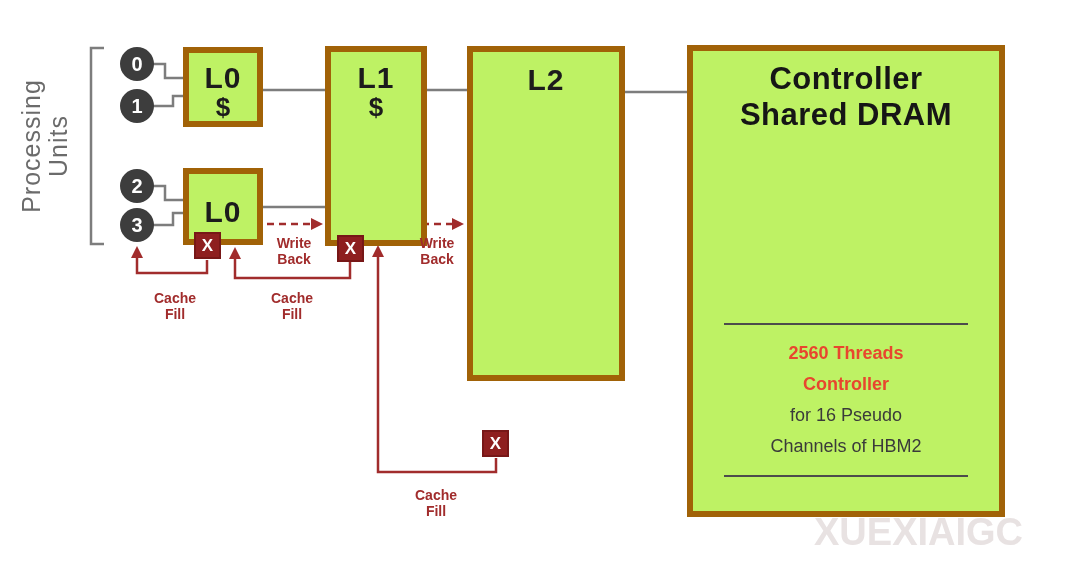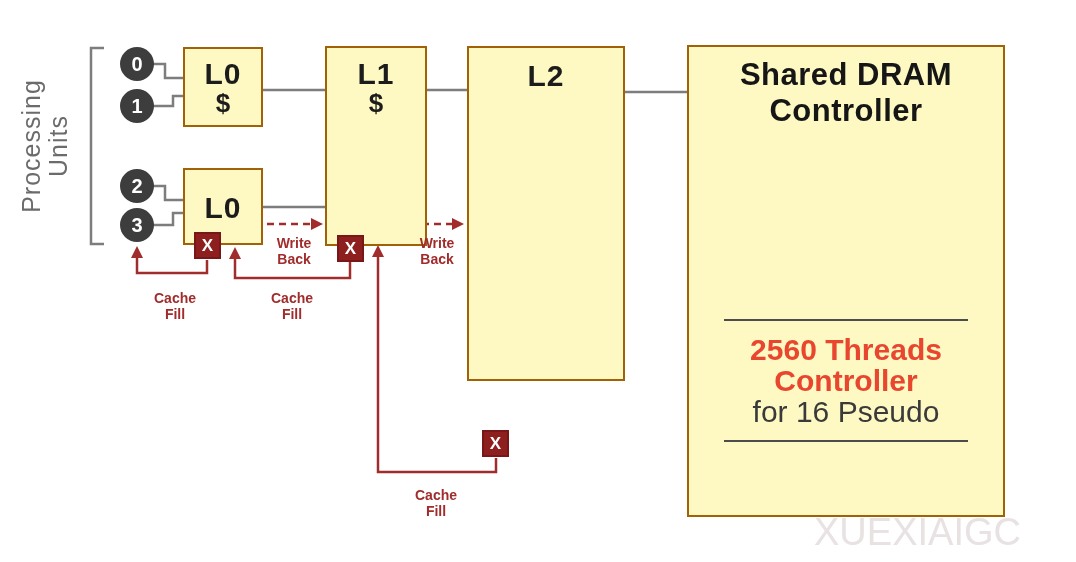--- a/index.html
+++ b/index.html
@@ -3,22 +3,22 @@
 <meta charset="utf-8">
 <style>
   * { margin: 0; padding: 0; box-sizing: border-box; }
   html, body { width: 1076px; height: 562px; background: #ffffff; overflow: hidden; }
   body { font-family: "Liberation Sans", sans-serif; }
   #stage { position: relative; width: 1076px; height: 562px; background: #ffffff; }
   #wires { position: absolute; left: 0; top: 0; z-index: 1; }
 
   .box {
     position: absolute; z-index: 2;
-    background: #fef9c3;
-    border: 2px solid #a16207;
+    background: #bef264;
+    border: 6px solid #a16207;
     text-align: center;
     color: #1c1c1c;
   }
   .box-label { font-weight: bold; font-size: 30px; line-height: 32px; letter-spacing: 1px; }
   .dollar { font-weight: bold; font-size: 26px; line-height: 26px; }
 
   .circle {
     position: absolute; z-index: 3;
     width: 34px; height: 34px; border-radius: 50%;
     background: #3d3d3d; color: #ffffff;
@@ -50,27 +50,27 @@
 
   #dram-box { padding-top: 10px; }
   .dram-title-line { font-weight: bold; font-size: 31px; line-height: 36px; letter-spacing: 0.5px; color: #161616; }
 
   #dram-stats {
     position: absolute; top: 272px; left: 50%; transform: translateX(-50%);
     width: 244px;
     border-top: 2px solid #4c4c4c; border-bottom: 2px solid #4c4c4c;
     padding: 13px 0; text-align: center;
   }
-  .stat-line { font-size: 30px; line-height: 31px; color: #3a3a3a; white-space: nowrap; }
+  .stat-line { font-size: 18px; line-height: 31px; color: #3a3a3a; white-space: nowrap; }
   .stat-line.hot { color: #e8462e; font-weight: bold; }
 
   #watermark {
     position: absolute; z-index: 5;
     left: 814px; top: 511px;
-    font-size: 38px; font-weight: normal; color: #e8e2e2; letter-spacing: 0px;
+    font-size: 38px; font-weight: bold; color: #e8e2e2; letter-spacing: 0px;
     white-space: nowrap;
   }
 </style>
 </head>
 <body>
 
 <div id="stage">
 
   <svg id="wires" width="1076" height="562" viewBox="0 0 1076 562">
 
@@ -129,26 +129,27 @@
   <div class="box" style="left:325px; top:46px; width:102px; height:200px; padding-top:10px;">
     <div class="box-label">L1</div>
     <div class="dollar">$</div>
   </div>
 
   <div class="box" style="left:467px; top:46px; width:158px; height:335px; padding-top:12px;">
     <div class="box-label">L2</div>
   </div>
 
   <div class="box" id="dram-box" style="left:687px; top:45px; width:318px; height:472px;">
+    <div class="dram-title-line">Controller</div>
     <div class="dram-title-line">Shared DRAM</div>
-    <div class="dram-title-line">Controller</div>
     <div id="dram-stats">
       <div class="stat-line hot">2560 Threads</div>
       <div class="stat-line hot">Controller</div>
       <div class="stat-line">for 16 Pseudo</div>
+      <div class="stat-line">Channels of HBM2</div>
     </div>
   </div>
 
   <div class="xbadge" style="left:194px; top:232px;">X</div>
   <div class="xbadge" style="left:337px; top:235px;">X</div>
   <div class="xbadge" style="left:482px; top:430px;">X</div>
 
   <div class="red-label" style="left:265px; top:235px; width:58px;">
     <span>Write</span>
     <span>Back</span>

